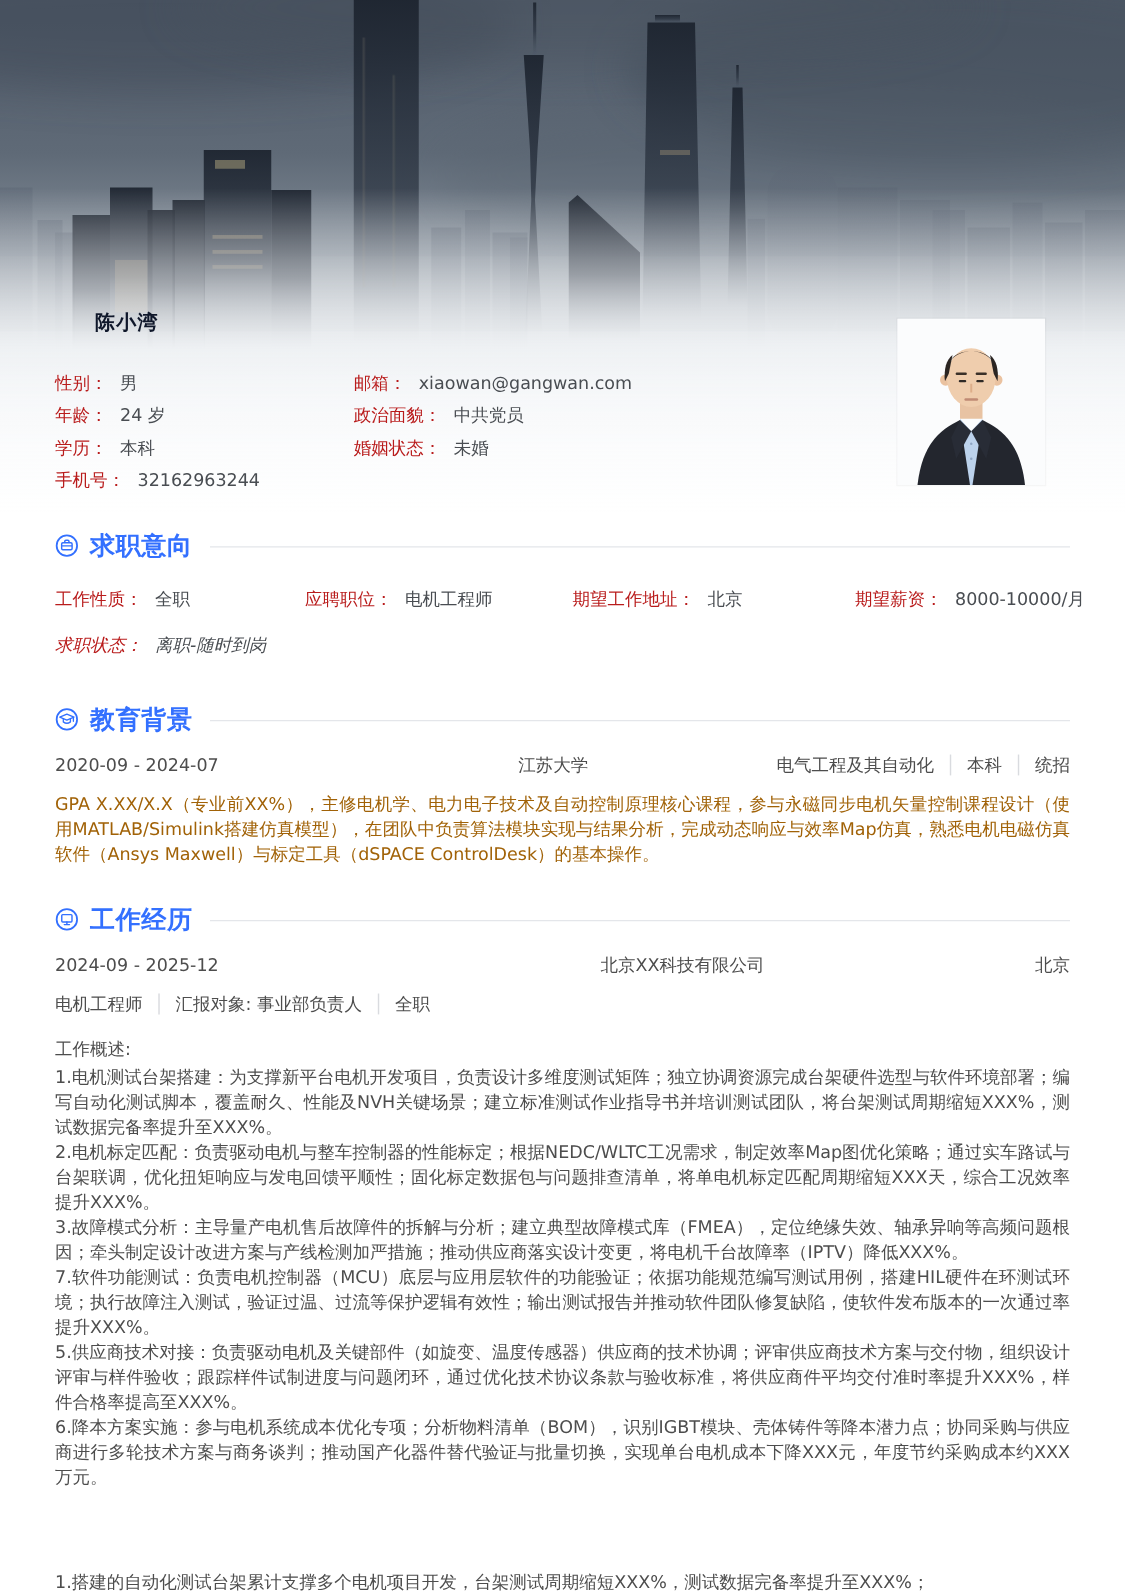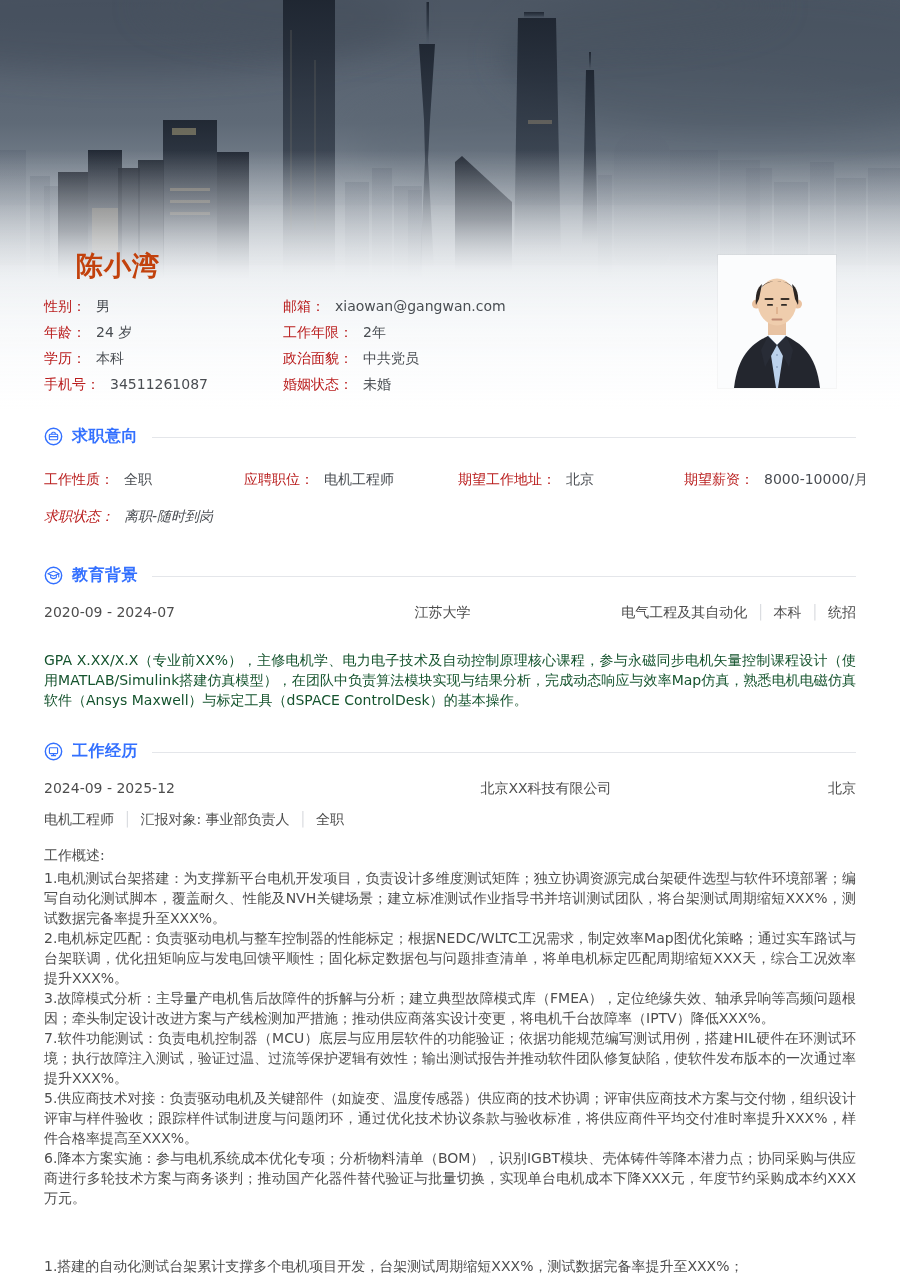--- a/index.html
+++ b/index.html
@@ -5,49 +5,49 @@
   html,body{margin:0;padding:0;}
   body{
     width:900px;height:1275px;overflow:hidden;position:relative;
     background:#ffffff;color:#4d4d4d;
     font-family:"DejaVu Sans","Liberation Sans",sans-serif;
     font-size:14px;
   }
   
   .banner{position:relative;width:900px;height:410px;}
   .banner svg.skyline{position:absolute;left:0;top:0;width:900px;height:410px;display:block;}
-  .name{position:absolute;left:44px;top:248px;font-size:27px;font-weight:700;color:#c2410c;letter-spacing:1px;padding-left:32px;}
+  .name{position:absolute;left:44px;top:248px;font-size:16px;font-weight:700;color:#0f172a;letter-spacing:1px;padding-left:32px;}
   .info-grid{
     position:absolute;left:44px;top:294px;width:640px;
     display:grid;grid-auto-flow:column;
     grid-template-rows:repeat(4,26px);grid-template-columns:239px 1fr;
     align-items:center;
   }
   .kv{white-space:nowrap;}
   .kv .label{color:#b91c1c;}
   .kv .value{color:#494d52;margin-left:10px;}
   .photo{position:absolute;right:64px;top:255px;width:118px;height:133px;
     box-shadow:0 0 0 1px rgba(0,0,0,0.03);background:#fbfcfd;}
   .photo svg{display:block;width:118px;height:133px;}
   
   .content{position:absolute;left:44px;right:44px;top:410px;}
   .section-header{display:flex;align-items:center;height:20px;}
   .section-header .icon{width:19px;height:19px;margin-right:9px;flex:0 0 auto;}
-  .section-title{font-size:16px;font-weight:700;color:#3370ff;letter-spacing:0.5px;white-space:nowrap;}
+  .section-title{font-size:20px;font-weight:700;color:#3370ff;letter-spacing:0.5px;white-space:nowrap;}
   .section-line{flex:1;height:1px;background:#e4e6ea;margin-left:14px;margin-top:3px;}
   .jih{margin-top:16px;}
   .ji-row1{margin-top:25px;display:grid;grid-template-columns:200px 214px 226px auto;}
   .ji-row2{margin-top:19px;font-style:italic;}
   .eduh{margin-top:39px;}
   .line-row{margin-top:19px;display:flex;align-items:baseline;}
   .line-row .period{width:220px;flex:0 0 auto;}
   .line-row .center{flex:1;text-align:center;}
   .line-row .right{flex:0 0 auto;text-align:right;white-space:nowrap;}
   .sep{color:#d9dbdf;margin:0 9px;font-weight:400;}
-  .para{margin-top:28px;line-height:20px;text-align:justify;color:#14532d;}
+  .para{margin-top:12px;line-height:20px;text-align:justify;color:#a16207;}
   .workh{margin-top:31px;}
   .company-intro{margin-top:13px;line-height:21px;text-align:justify;}
   .jobtitle-row{margin-top:13px;white-space:nowrap;}
   .overview-label{margin-top:18px;}
   .duties{margin-top:3px;}
   .duty{line-height:20px;text-align:justify;}
   .achievements{position:absolute;left:44px;width:812px;top:1253px;}
   .ach-clipped{margin-top:3px;line-height:20px;}
 </style>
 </head>
@@ -134,23 +134,22 @@
     </g>
     <rect y="150" width="900" height="260" fill="url(#mist)"></rect>
   </svg>
 
   <div class="name">陈小湾</div>
 
   <div class="info-grid">
     <div class="kv"><span class="label">性别：</span><span class="value">男</span></div>
     <div class="kv"><span class="label">年龄：</span><span class="value">24 岁</span></div>
     <div class="kv"><span class="label">学历：</span><span class="value">本科</span></div>
-    <div class="kv"><span class="label">手机号：</span><span class="value">34511261087</span></div>
+    <div class="kv"><span class="label">手机号：</span><span class="value">32162963244</span></div>
     <div class="kv"><span class="label">邮箱：</span><span class="value">xiaowan@gangwan.com</span></div>
-    <div class="kv"><span class="label">工作年限：</span><span class="value">2年</span></div>
     <div class="kv"><span class="label">政治面貌：</span><span class="value">中共党员</span></div>
     <div class="kv"><span class="label">婚姻状态：</span><span class="value">未婚</span></div>
   </div>
 
   <div class="photo">
     <svg viewBox="0 0 118 133" aria-hidden="true">
       <rect width="118" height="133" fill="#fbfcfd"></rect>
       <rect x="50" y="60" width="18" height="20" fill="#e8c3a3"></rect>
       <circle cx="38.5" cy="49" r="4.5" fill="#eac2a0"></circle>
         <circle cx="79.5" cy="49" r="4.5" fill="#eac2a0"></circle>

